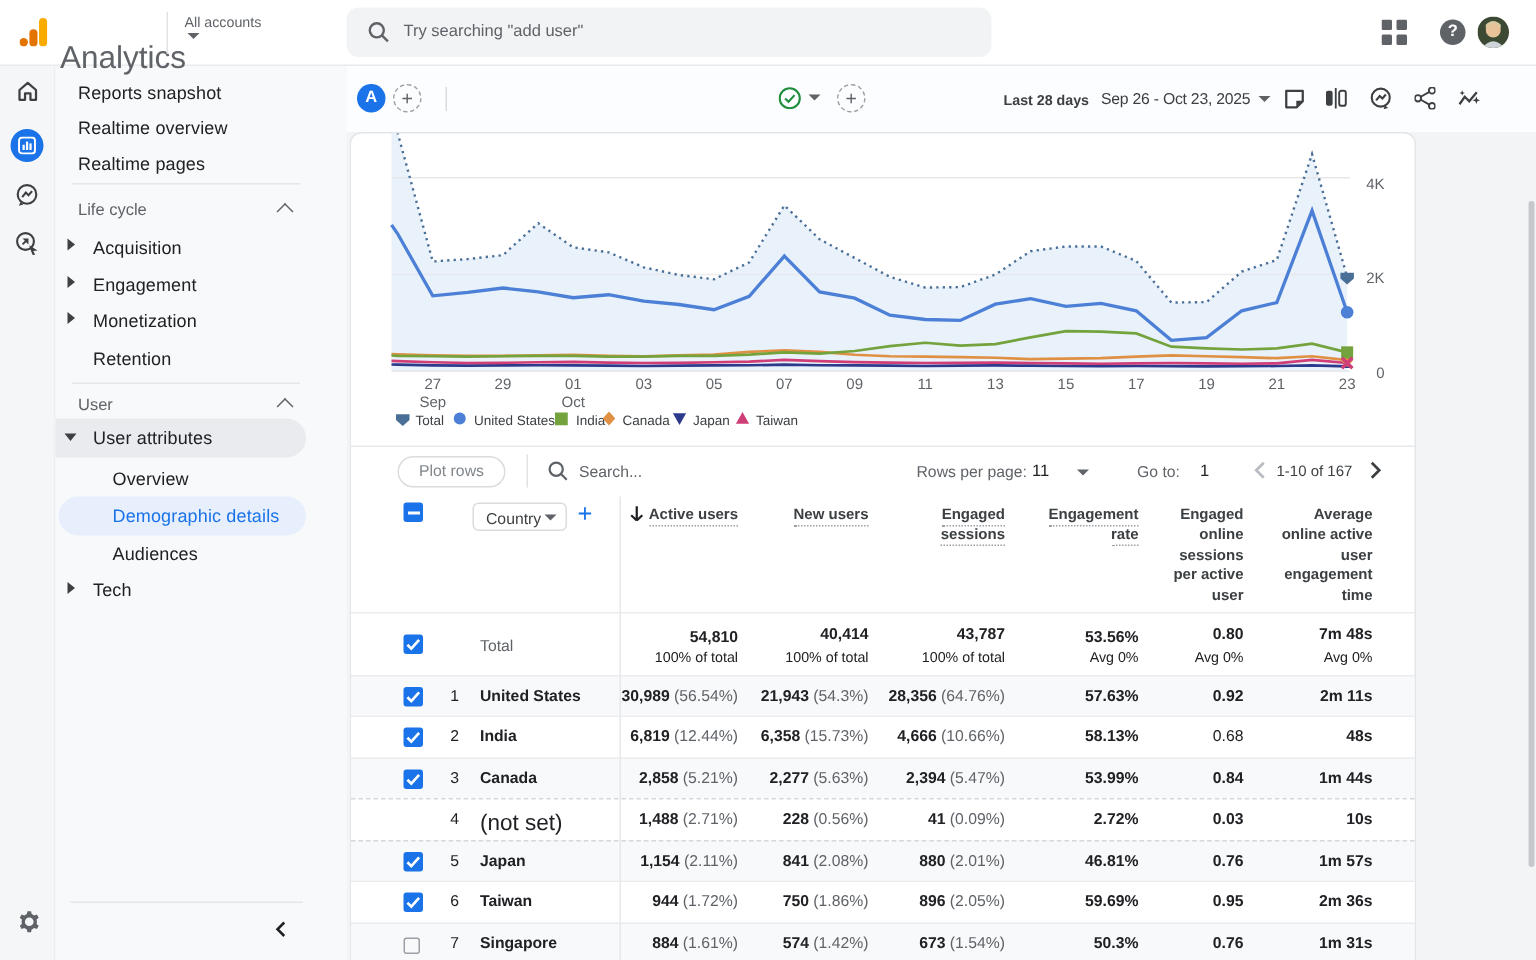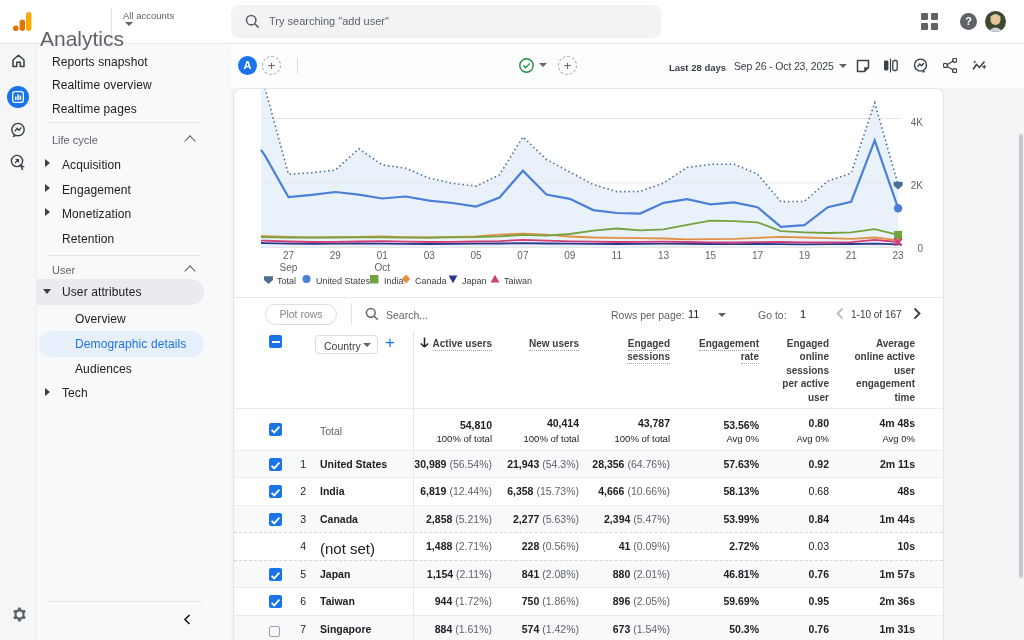--- a/index.html
+++ b/index.html
@@ -270,21 +270,21 @@
 <div class="mc b" style="left:138px;top:330px">54,810</div>
 <div class="mc g" style="left:138px;top:344px;font-size:9.5px">100% of total</div>
 <div class="mc b" style="left:225px;top:328px">40,414</div>
 <div class="mc g" style="left:225px;top:344px;font-size:9.5px">100% of total</div>
 <div class="mc b" style="left:316px;top:328px">43,787</div>
 <div class="mc g" style="left:316px;top:344px;font-size:9.5px">100% of total</div>
 <div class="mc b" style="left:405px;top:330px">53.56%</div>
 <div class="mc g" style="left:405px;top:344px;font-size:9.5px">Avg 0%</div>
 <div class="mc b" style="left:475px;top:328px">0.80</div>
 <div class="mc g" style="left:475px;top:344px;font-size:9.5px">Avg 0%</div>
-<div class="mc b" style="left:561px;top:328px">4m 48s</div>
+<div class="mc b" style="left:561px;top:328px">7m 48s</div>
 <div class="mc g" style="left:561px;top:344px;font-size:9.5px">Avg 0%</div>
 <div class="abs" style="left:0;top:360.5px;width:709px;height:27.5px;background:#f8f9fb;border-top:1px solid #ececee">
       <span style="position:absolute;left:35px;top:7px"><span class="cbx on"><svg width="13" height="13" viewBox="0 0 13 13">
             <path d="M2.6,6.8 L5.2,9.4 L10.4,3.6" fill="none" stroke="#fff" stroke-width="1.8"></path>
           </svg></span></span>
       <span style="position:absolute;left:60px;top:7px;width:12px;font-size:10.5px;text-align:right;color:#202124">1</span>
       <span style="position:absolute;left:86px;top:7px;font-size:10.5px;font-weight:700;color:#202124">United States</span>
       <span class="mc" style="left:138px;top:7px"><span style="font-weight:600">30,989</span> <span class="g">(56.54%)</span></span>
       <span class="mc" style="left:225px;top:7px"><span style="font-weight:700">21,943</span> <span class="g">(54.3%)</span></span>
       <span class="mc" style="left:316px;top:7px"><span style="font-weight:600">28,356</span> <span class="g">(64.76%)</span></span>
@@ -319,21 +319,21 @@
       <span class="mc b" style="left:561px;top:7px;font-weight:600">1m 44s</span>
     </div>
 <div class="abs" style="left:0;top:443px;width:709px;height:27.5px;background:#fff;border-top:1px dashed #d5d7da">
       <span style="position:absolute;left:35px;top:7px"></span>
       <span style="position:absolute;left:60px;top:7px;width:12px;font-size:10.5px;text-align:right;color:#202124">4</span>
       <span style="position:absolute;left:86px;top:7px;font-size:15px;font-weight:400;color:#202124">(not set)</span>
       <span class="mc" style="left:138px;top:7px"><span style="font-weight:600">1,488</span> <span class="g">(2.71%)</span></span>
       <span class="mc" style="left:225px;top:7px"><span style="font-weight:600">228</span> <span class="g">(0.56%)</span></span>
       <span class="mc" style="left:316px;top:7px"><span style="font-weight:600">41</span> <span class="g">(0.09%)</span></span>
       <span class="mc b" style="left:405px;top:7px;font-weight:600">2.72%</span>
-      <span class="mc b" style="left:475px;top:7px;font-weight:400">0.03</span>
+      <span class="mc b" style="left:475px;top:7px;font-weight:700">0.03</span>
       <span class="mc b" style="left:561px;top:7px;font-weight:600">10s</span>
     </div>
 <div class="abs" style="left:0;top:470.5px;width:709px;height:27.5px;background:#f8f9fb;border-top:1px dashed #d5d7da">
       <span style="position:absolute;left:35px;top:7px"><span class="cbx on"><svg width="13" height="13" viewBox="0 0 13 13">
             <path d="M2.6,6.8 L5.2,9.4 L10.4,3.6" fill="none" stroke="#fff" stroke-width="1.8"></path>
           </svg></span></span>
       <span style="position:absolute;left:60px;top:7px;width:12px;font-size:10.5px;text-align:right;color:#202124">5</span>
       <span style="position:absolute;left:86px;top:7px;font-size:10.5px;font-weight:700;color:#202124">Japan</span>
       <span class="mc" style="left:138px;top:7px"><span style="font-weight:600">1,154</span> <span class="g">(2.11%)</span></span>
       <span class="mc" style="left:225px;top:7px"><span style="font-weight:600">841</span> <span class="g">(2.08%)</span></span>

